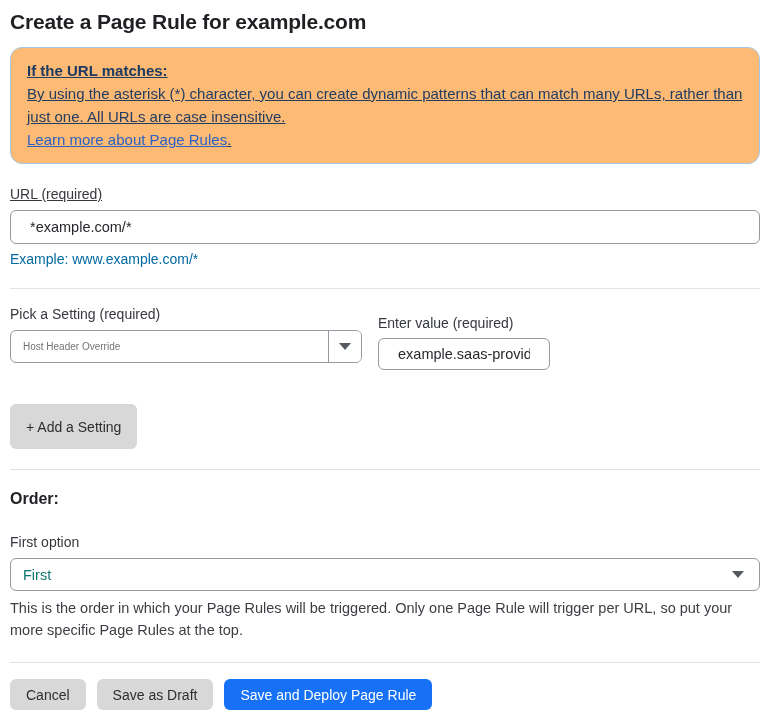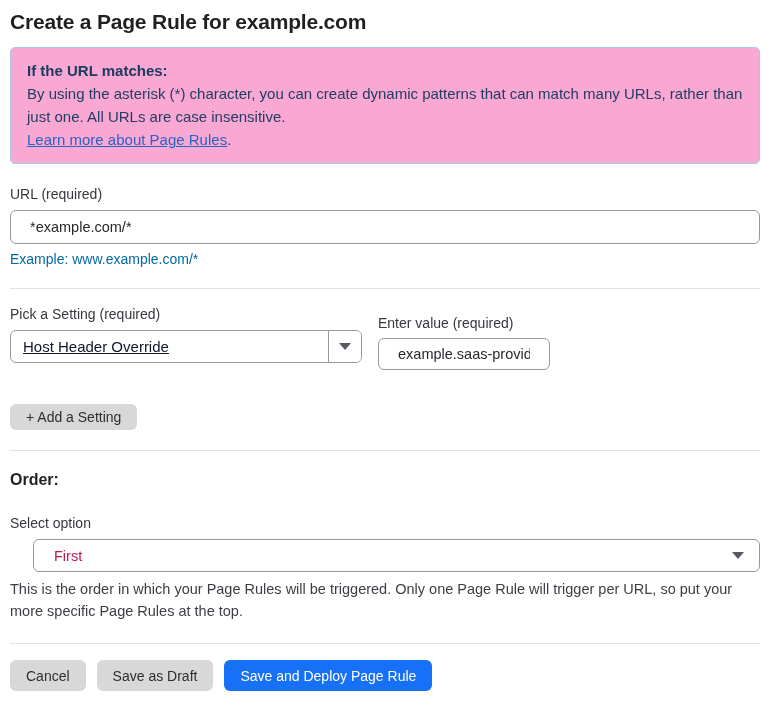--- a/index.html
+++ b/index.html
@@ -12,27 +12,28 @@
   }
   .container { padding: 8px 12px 10px 10px; }
 
   h1.page-title {
     font-size: 21px; font-weight: bold; color: #1f2023;
     letter-spacing: -0.2px; margin-top: 2px;
   }
 
   .info-box {
     margin-top: 13px;
-    background: #f9a8d4;
+    background: #fdba74;
     border: 1px solid #a6c8e8;
-    border-radius: 5px;
+    border-radius: 12px;
     padding: 11px 16px 12px 16px;
     font-size: 15px;
     line-height: 23px;
     color: #223c62;
+    text-decoration: underline;
   }
   .info-box .info-heading { font-weight: bold; font-size: 15px; color: #1d3a60; }
   .info-box .info-body { max-width: 720px; }
   .info-box a.info-link { color: #2b62c4; text-decoration: underline; cursor: pointer; }
 
   .field-label { font-size: 14px; color: #35383d; }
 
   .text-input {
     display: block;
     font-family: "Liberation Sans", "DejaVu Sans", sans-serif;
@@ -56,22 +57,22 @@
 
   .dropdown {
     margin-top: 8px;
     display: flex; align-items: stretch;
     border: 1px solid #94999f; border-radius: 6px;
     height: 33px; background: #fff; cursor: pointer;
     overflow: hidden;
   }
   .dropdown .dropdown-value {
     flex: 1; display: flex; align-items: center;
-    padding: 0 12px; font-size: 15px; color: #0f172a;
-    white-space: nowrap; overflow: hidden; text-decoration: underline;
+    padding: 0 12px; font-size: 10px; color: #737373;
+    white-space: nowrap; overflow: hidden;
   }
   .dropdown .dropdown-arrow-btn {
     width: 33px; border-left: 1px solid #94999f;
     display: flex; align-items: center; justify-content: center;
     background: #fff; cursor: pointer;
   }
   .caret {
     width: 0; height: 0;
     border-left: 6px solid transparent;
     border-right: 6px solid transparent;
@@ -81,41 +82,41 @@
   .value-input { width: 172px; height: 32px; margin-top: 7px; }
 
   .btn {
     display: inline-flex; align-items: center; justify-content: center;
     font-family: "Liberation Sans", "DejaVu Sans", sans-serif;
     font-size: 14px; border: none; border-radius: 6px;
     height: 31px; padding: 0 16px; cursor: pointer;
   }
   .btn-gray { background: #d8d8d8; color: #2e2e2e; }
   .btn-blue { background: #1671f6; color: #ffffff; }
-  .add-setting-btn { margin-top: 34px; height: 26px; }
+  .add-setting-btn { margin-top: 34px; height: 45px; }
 
   .select-box {
     margin-top: 8px;
     display: flex; align-items: center; justify-content: space-between;
     border: 1px solid #94999f; border-radius: 6px;
     height: 33px; background: #fff; cursor: pointer;
-    padding: 0 15px 0 20px;
-    font-size: 14.5px; color: #be185d; margin-left: 23px;
+    padding: 0 15px 0 12px;
+    font-size: 14.5px; color: #0f766e;
   }
 
   .order-help {
     font-size: 14.5px; color: #3b3e43;
     line-height: 22px; margin-top: 6px; max-width: 748px;
   }
 
   .actions { display: flex; align-items: center; gap: 11px; margin-top: 16px; }
 
   .mt20 { margin-top: 20px; }
   .mt21 { margin-top: 21px; }
-  .mt22 { margin-top: 22px; }
+  .mt22 { margin-top: 22px; text-decoration: underline; }
 </style>
 </head>
 <body>
 
 <div class="container">
 
   <h1 class="page-title">Create a Page Rule for example.com</h1>
 
   <div class="info-box">
     <div class="info-heading">If the URL matches:</div>
@@ -145,21 +146,21 @@
       <input class="text-input value-input" type="text" value="example.saas-provider.com" style="">
     </div>
   </div>
 
   <button class="btn btn-gray add-setting-btn">+ Add a Setting</button>
 
   <hr class="divider mt20">
 
   <div class="section-heading mt20">Order:</div>
 
-  <div class="field-label" style="margin-top: 26px;">Select option</div>
+  <div class="field-label" style="margin-top: 26px;">First option</div>
 
   <div class="select-box">
     <span>First</span>
     <span class="caret"></span>
   </div>
 
   <div class="order-help">This is the order in which your Page Rules will be triggered. Only one Page Rule will trigger per URL, so put your more specific Page Rules at the top.</div>
 
   <hr class="divider mt21">
 

